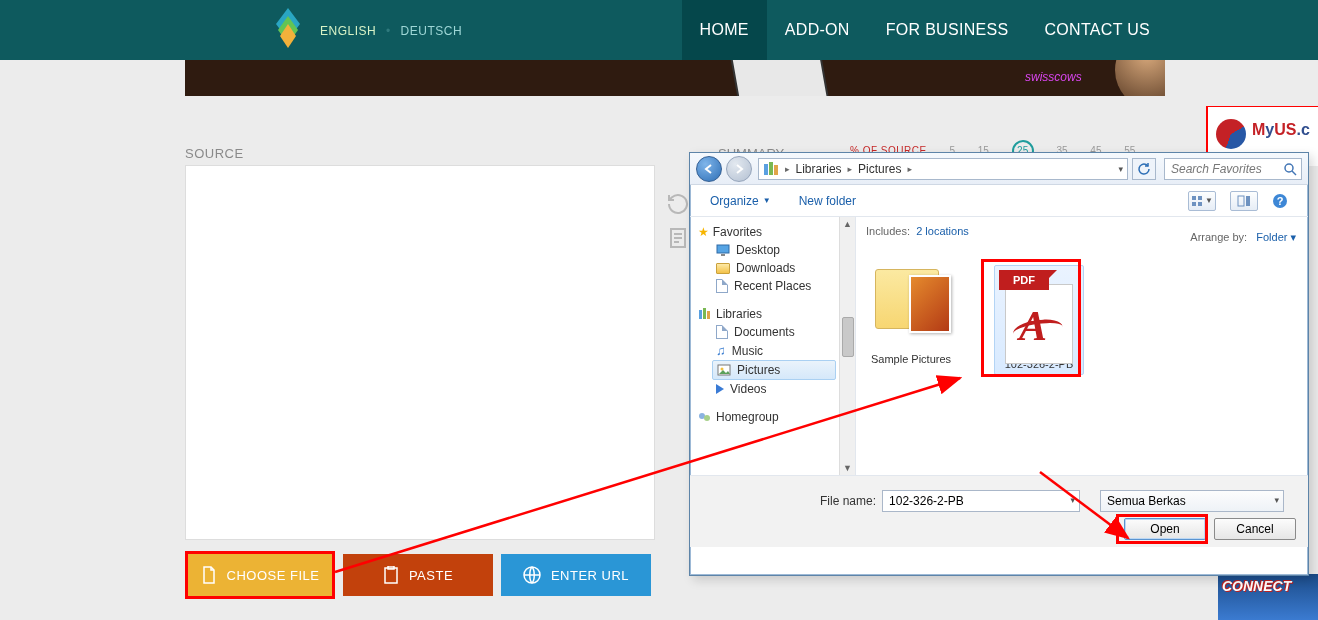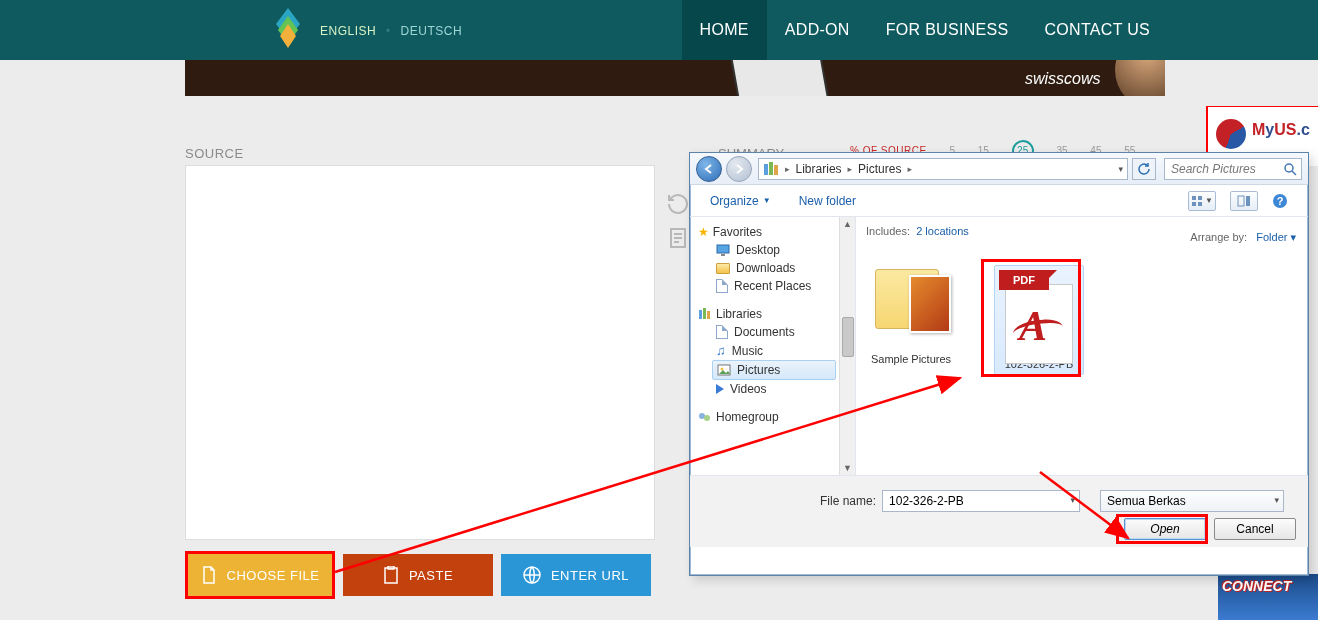--- a/index.html
+++ b/index.html
@@ -11,21 +11,21 @@
   .lang-links { position:absolute; left:320px; top:24px; font-size:12px; color:#9ed6d6; letter-spacing:.5px;}
   .lang-links .active { color:#d7f2c6; }
   .lang-links .sep { color:#2f7a7d; margin:0 6px; }
   .nav { position:absolute; right:150px; top:0; height:60px; display:flex; }
   .nav .item { display:flex; align-items:center; padding:0 18px; color:#ffffff; font-size:16px; letter-spacing:.3px; }
   .nav .item.current { background:#05474b; }
 
   
   .hero { position:absolute; top:60px; left:185px; width:980px; height:36px; background:#2f1b10; overflow:hidden; }
   .hero .phone { position:absolute; left:550px; top:-40px; width:90px; height:120px; background:#e8e8e8; border:2px solid #333; border-radius:6px; transform:rotate(-10deg);}
-  .hero .swiss { position:absolute; left:840px; top:10px; color:#ffffff; font-size:16px; font-style:italic; }
+  .hero .swiss { position:absolute; left:840px; top:10px; color:#d946ef; font-size:12px; font-style:italic; }
   .hero .face { position:absolute; left:930px; top:-30px; width:80px; height:80px; background:radial-gradient(circle at 40% 30%, #d8a97c, #3a2010); border-radius:50%;}
 
   
   .source-label { position:absolute; left:185px; top:146px; color:#8a8a8a; font-size:13px; letter-spacing:.5px; }
   .source-box { position:absolute; left:185px; top:165px; width:470px; height:375px; background:#fff; border:1px solid #ddd; }
   .summary-label { position:absolute; left:718px; top:146px; color:#8a8a8a; font-size:13px; }
 
   
   .tool { position:absolute; left:666px; width:24px; height:24px; color:#b8b8b8;  }
   .tool.refresh { top:192px; }
@@ -121,21 +121,21 @@
 
   .dlgfooter{ height:72px; border-top:1px solid #e2e7ee; background:#f2f2f2; padding:8px 12px; position:relative;}
   .fnrow{display:flex; align-items:center; gap:6px; position:absolute; left:130px; top:14px;}
   .fnlabel{font-size:12px; color:#333;}
   .fncombo{width:198px; height:22px; border:1px solid #aab7c9; background:#fff; font-size:12px; padding:0 18px 0 6px; display:flex; align-items:center; position:relative;}
   .fncombo .dr{position:absolute;right:4px;top:4px;font-size:9px;color:#555;}
   .filtercombo{position:absolute; left:410px; top:14px; width:184px; height:22px; border:1px solid #aab7c9; background:linear-gradient(#fdfdfd,#eef2f7); font-size:12px; padding:0 18px 0 6px; display:flex; align-items:center;}
   .filtercombo .dr{position:absolute;right:4px;top:4px;font-size:9px;color:#555;}
   .dlgbtns{position:absolute; right:12px; top:42px; display:flex; gap:8px;}
   .dlgbtn{width:82px; height:22px; border:1px solid #8a8a8a; border-radius:2px; background:linear-gradient(#fcfcfc,#e6e6e6); font-size:12px; display:flex; align-items:center; justify-content:center;}
-  .dlgbtn.open{border:1px solid #5a93cf; box-shadow:0 0 0 1px #bcd8f4 inset;font-style:italic;}
+  .dlgbtn.open{border:1px solid #5a93cf; box-shadow:0 0 0 1px #bcd8f4 inset;}
   .redframe-open{position:absolute; right:100px; top:38px; width:92px; height:30px; border:3px solid #ff0000; pointer-events:none;}
 
   
   .overlay{position:absolute; top:0; left:0; width:1318px; height:620px; pointer-events:none;}
 
 </style>
 </head>
 <body>
 
 <div class="topbar">
@@ -249,21 +249,21 @@
       <span class="chev">▸</span>
       <span class="drop">▾</span>
     </div>
     <div class="refreshbtn">
         <svg width="14" height="14" viewBox="0 0 14 14" fill="none" stroke="#2e6fb6" stroke-width="1.5">
           <path d="M12 7A5 5 0 1 1 9 2.5L11 4"></path>
           <path d="M11 1v3H8"></path>
         </svg>
       </div>
     <div class="searchbox">
-      <span>Search Pictures</span>
+      <span>Search Favorites</span>
       <svg width="14" height="14" viewBox="0 0 14 14" fill="none" stroke="#4376b5" stroke-width="1.5">
           <circle cx="6" cy="6" r="4"></circle>
           <path d="M9 9l4 4"></path>
         </svg>
     </div>
   </div>
 
   <div class="toolbar">
     <div class="org">
         <span>Organize</span>

